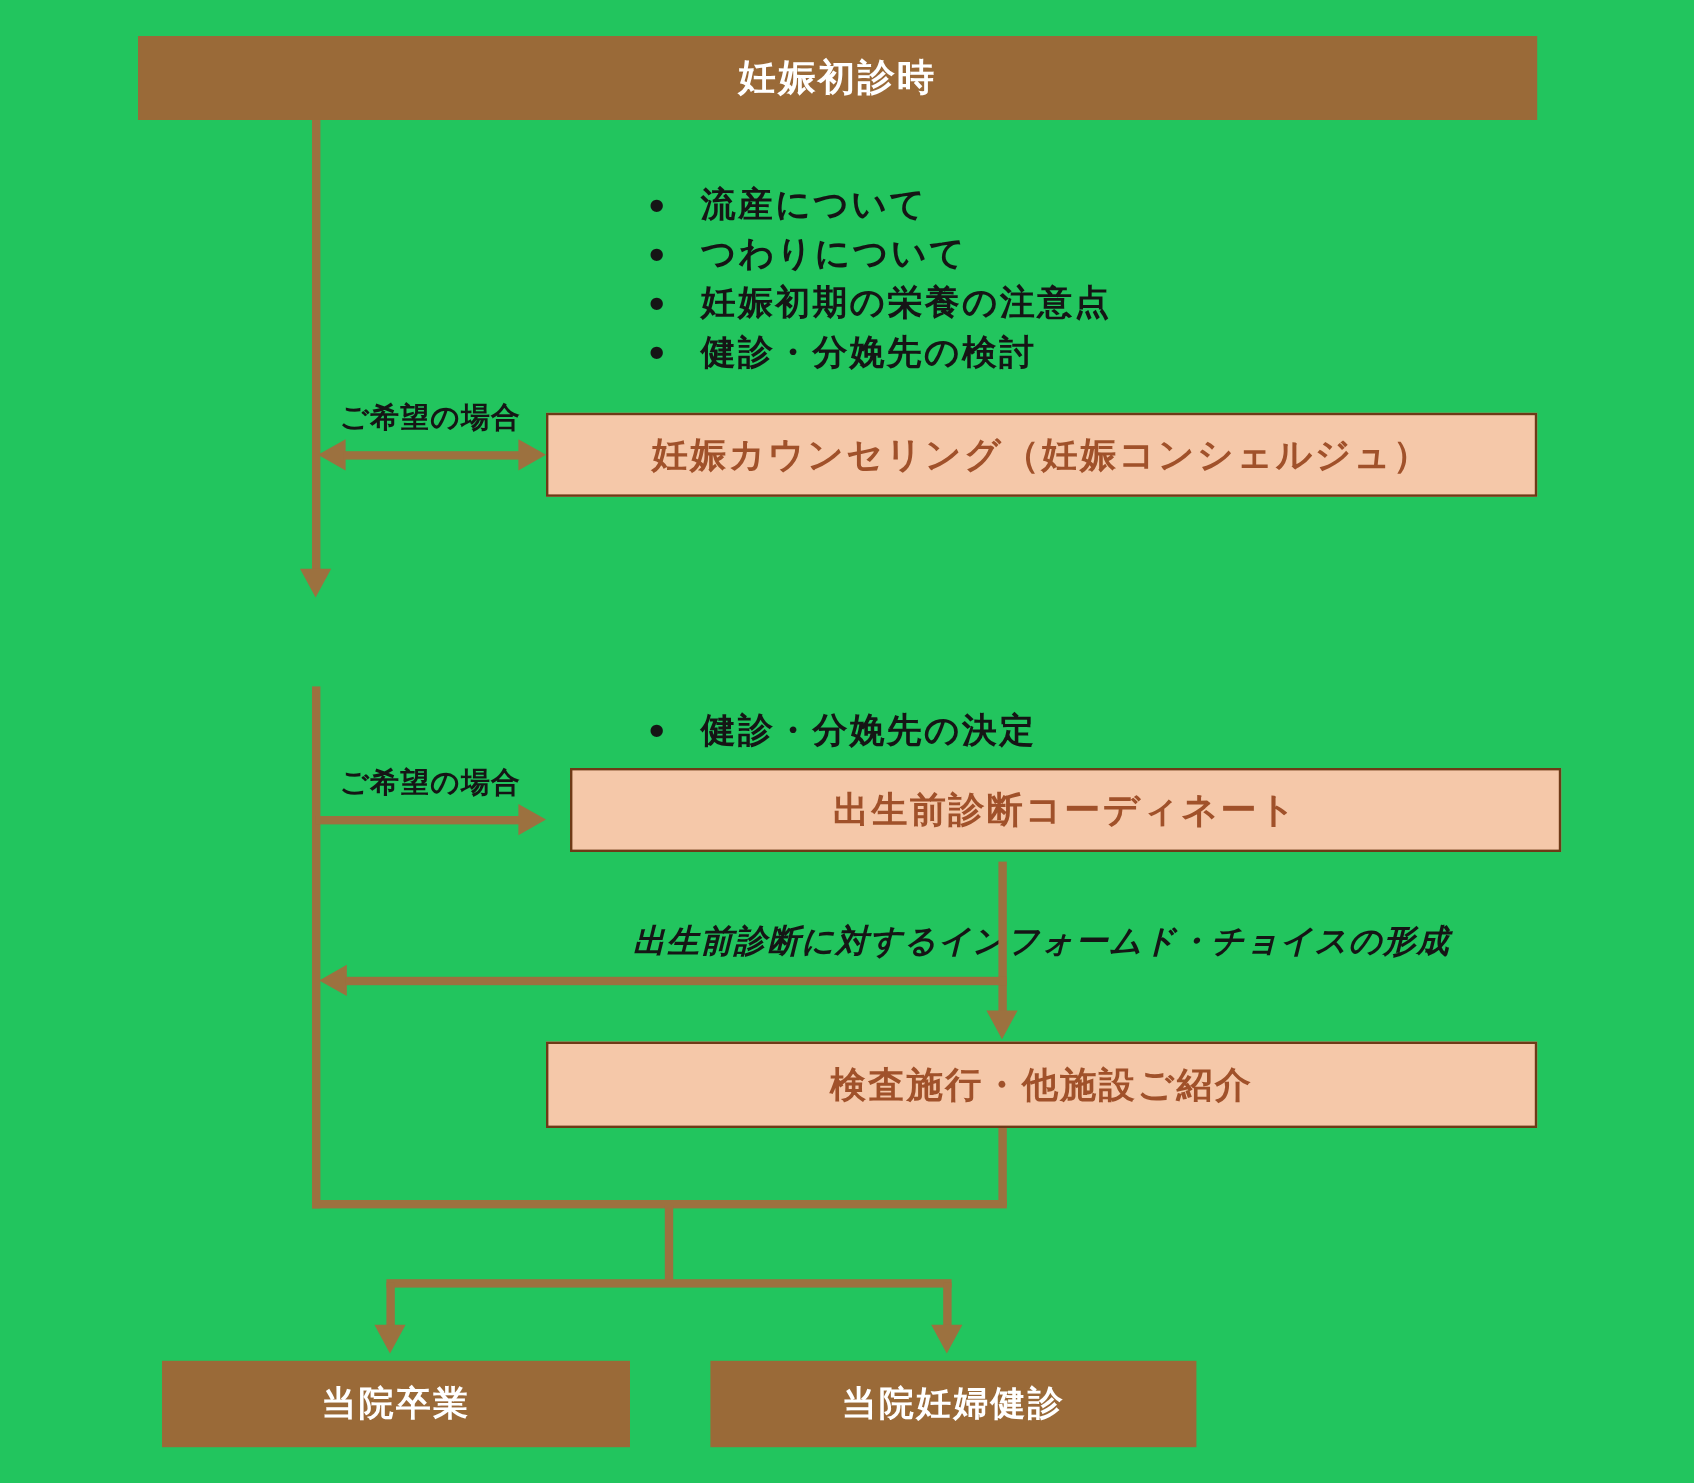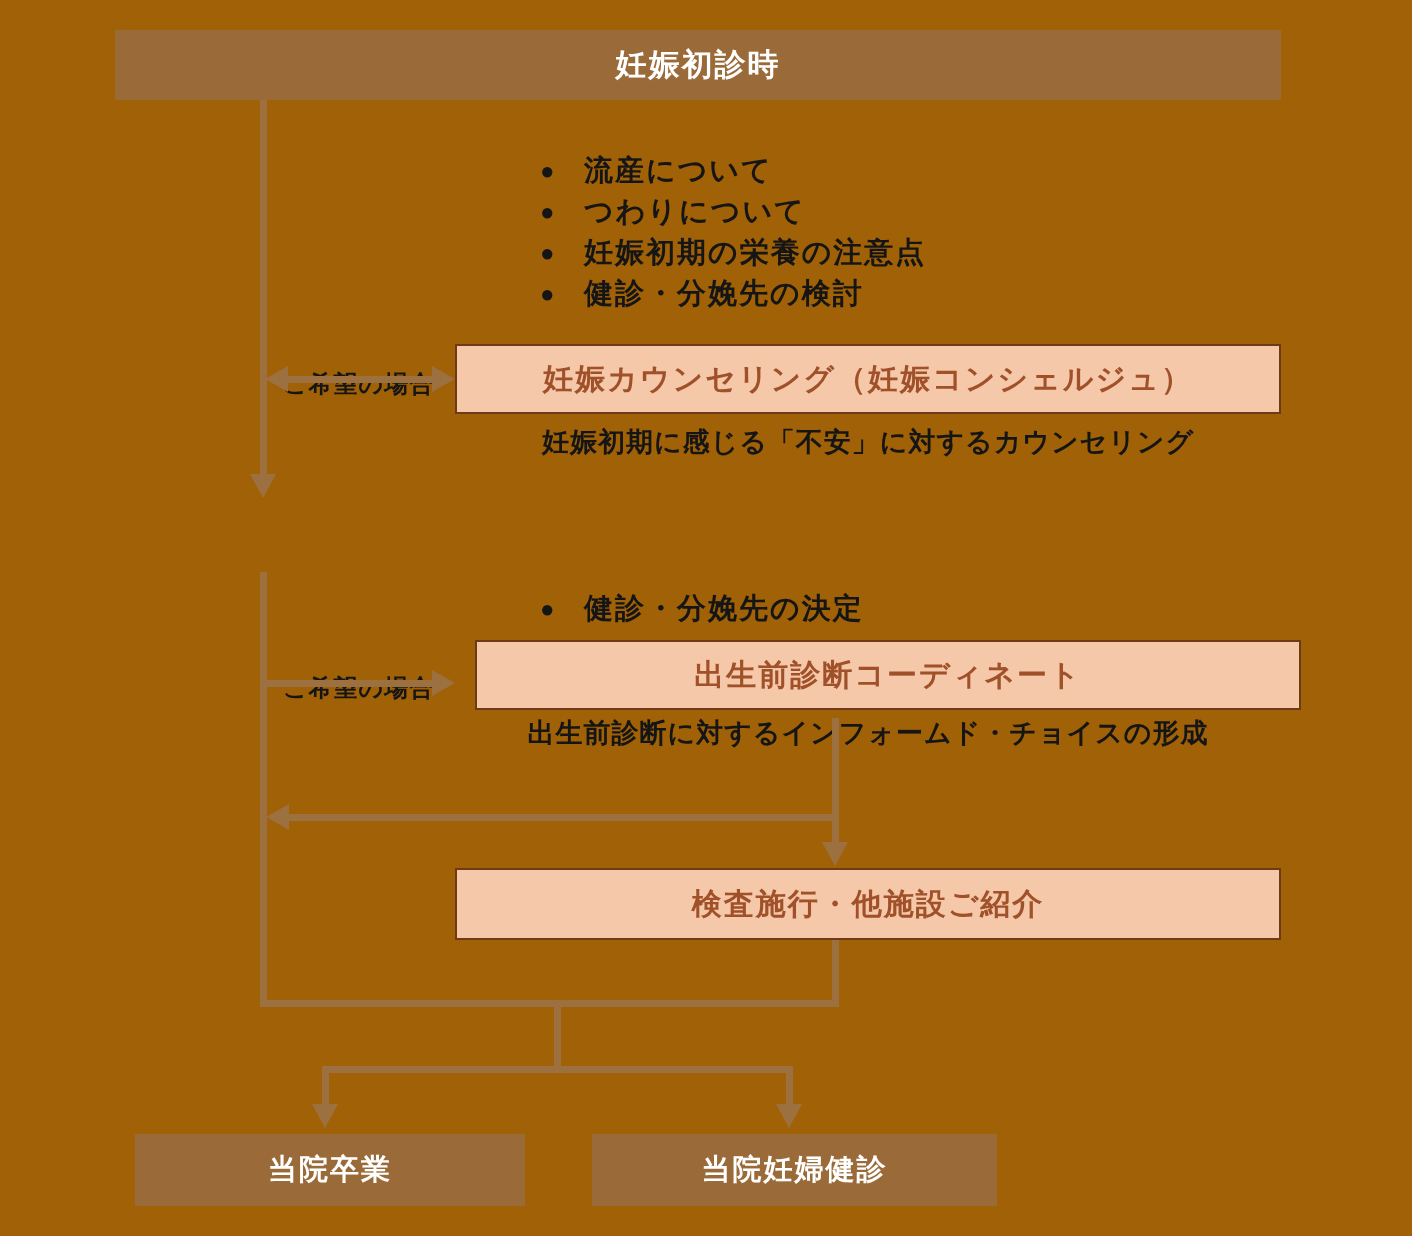--- a/index.html
+++ b/index.html
@@ -10,21 +10,21 @@
     --pink-text:#A0512A;
     --body-text:#151515;
     --white:#FFFFFF;
   }
   *{margin:0;padding:0;box-sizing:border-box;}
   html,body{background:#ffffff;}
   body{font-family:"Liberation Sans","DejaVu Sans",sans-serif;}
   #canvas{
     position:relative;
     width:1412px;height:1236px;
-    background:#a16207;
+    background:#22c55e;
     overflow:hidden;
   }
   
   .banner{
     position:absolute;left:115px;width:1166px;height:70px;
     background:var(--banner-brown);
     display:flex;align-items:center;justify-content:center;
     color:var(--white);font-weight:bold;font-size:31px;letter-spacing:2px;
   }
   
@@ -46,21 +46,21 @@
     position:absolute;left:455px;width:826px;
     text-align:center;color:var(--body-text);
     font-weight:bold;font-size:27px;letter-spacing:1px;
   }
   .bullet-list{position:absolute;left:540px;}
   .bullet-item{display:flex;align-items:center;height:41px;}
   .bullet-dot{font-size:24px;color:var(--body-text);width:44px;}
   .bullet-label{font-size:29px;font-weight:bold;color:var(--body-text);letter-spacing:2px;white-space:nowrap;}
   .branch-label{
     position:absolute;left:283px;
-    font-size:24px;font-weight:bold;color:var(--body-text);letter-spacing:1px;white-space:nowrap;margin-top:36px;
+    font-size:24px;font-weight:bold;color:var(--body-text);letter-spacing:1px;white-space:nowrap;
   }
   .h-line,.v-line{position:absolute;background:var(--line-brown);}
   .h-line{height:7px;}
   .v-line{width:7px;}
   .arr{position:absolute;width:0;height:0;}
   .arr-down{border-left:13px solid transparent;border-right:13px solid transparent;border-top:24px solid var(--line-brown);}
   .arr-left{border-top:13px solid transparent;border-bottom:13px solid transparent;border-right:23px solid var(--line-brown);}
   .arr-right{border-top:13px solid transparent;border-bottom:13px solid transparent;border-left:23px solid var(--line-brown);}
 </style>
 </head>
@@ -95,40 +95,39 @@
   </div>
 
   <div class="branch-label" style="top:332px;">ご希望の場合</div>
   <div class="arr arr-left" style="left:265px;top:366px;"></div>
   <div class="h-line" style="left:286px;top:376px;width:148px;"></div>
   <div class="arr arr-right" style="left:432px;top:366px;"></div>
 
   <div class="pinkbox" style="top:344px;align-items:center;">
     <span>妊娠カウンセリング（妊娠コンシェルジュ）</span>
   </div>
-  <div class="caption" style="top:424px;">妊娠初期に感じる「不安」に対するカウンセリング</div>
 
 
   <div class="v-line" style="left:260px;top:572px;height:435px;"></div>
 
   <div class="bullet-list" style="top:588px;">
     <div class="bullet-item">
       <span class="bullet-dot">●</span>
       <span class="bullet-label">健診・分娩先の決定</span>
     </div>
   </div>
 
   <div class="branch-label" style="top:636px;">ご希望の場合</div>
   <div class="h-line" style="left:263px;top:680px;width:171px;"></div>
   <div class="arr arr-right" style="left:432px;top:670px;"></div>
 
   <div class="pinkbox" style="top:640px;margin-left:20px;">
     <span>出生前診断コーディネート</span>
   </div>
-  <div class="caption" style="top:715px;">出生前診断に対するインフォームド・チョイスの形成</div>
+  <div class="caption" style="top:766px;font-style:italic;">出生前診断に対するインフォームド・チョイスの形成</div>
 
   <div class="v-line" style="left:832px;top:718px;height:126px;"></div>
   <div class="arr arr-down" style="left:822px;top:842px;"></div>
   <div class="arr arr-left" style="left:266px;top:804px;"></div>
   <div class="h-line" style="left:288px;top:814px;width:551px;"></div>
 
   <div class="pinkbox" style="top:868px;height:72px;">
     <span>検査施行・他施設ご紹介</span>
   </div>
 

